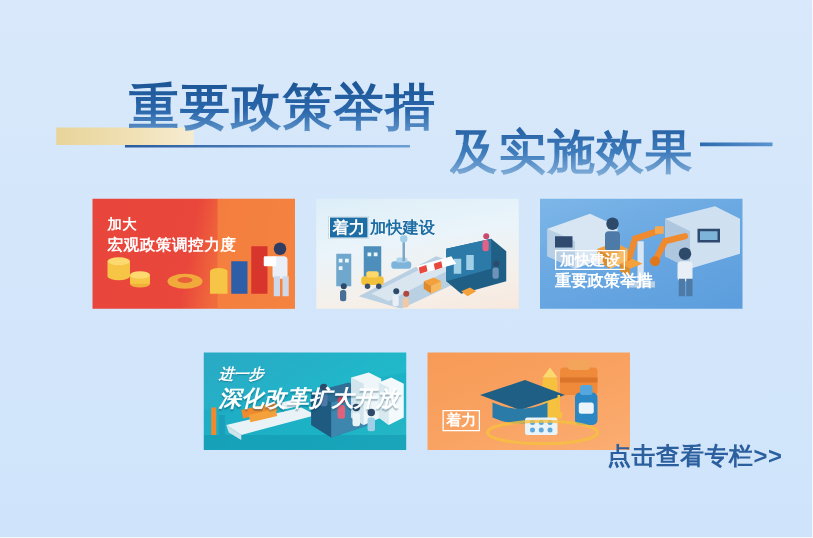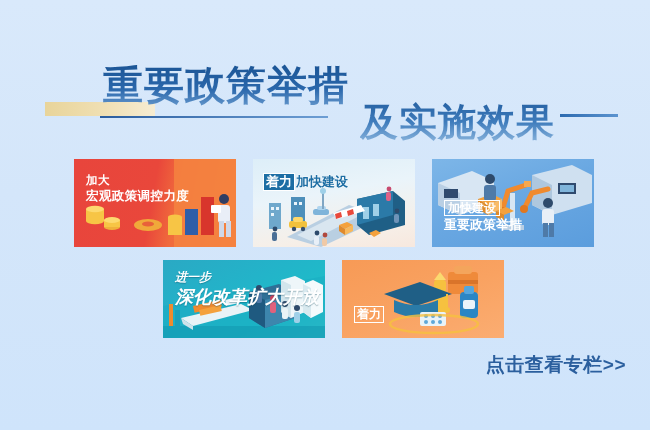--- a/index.html
+++ b/index.html
@@ -93,21 +93,21 @@
   #cards-row-1 {
     position: absolute;
     left: 0;
     top: 159px;
     width: 542px;
     height: 88px;
   }
   #cards-row-2 {
     position: absolute;
     left: 0;
-    top: 260px;
+    top: 282px;
     width: 526px;
     height: 78px;
   }
 
   .card {
     position: absolute;
     overflow: hidden;
   }
 
   .card-label {

